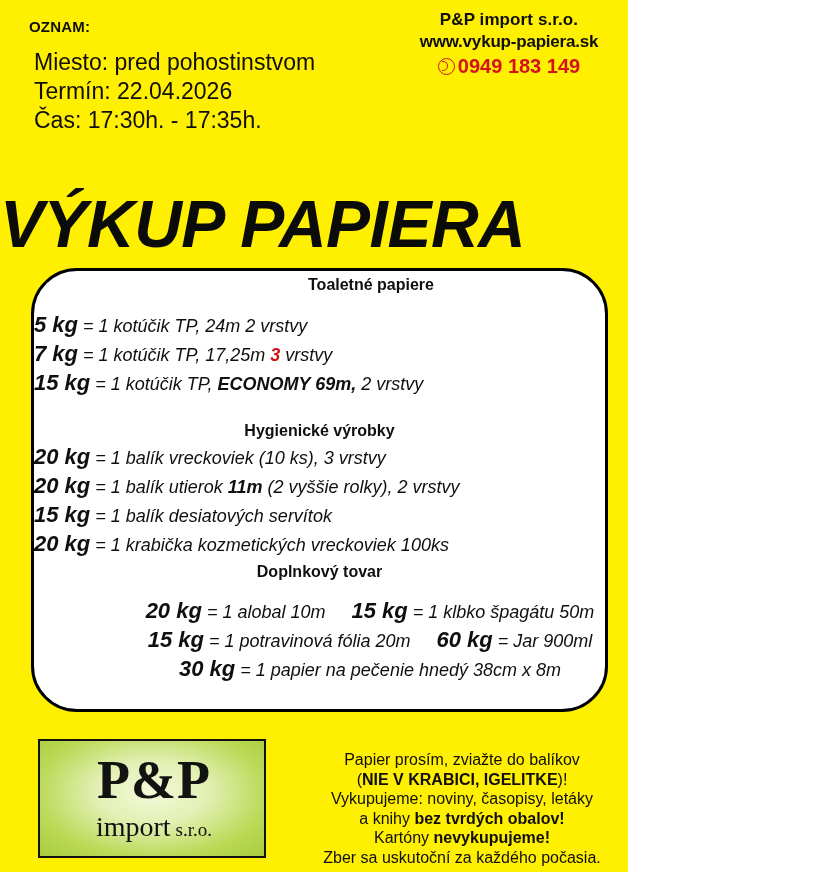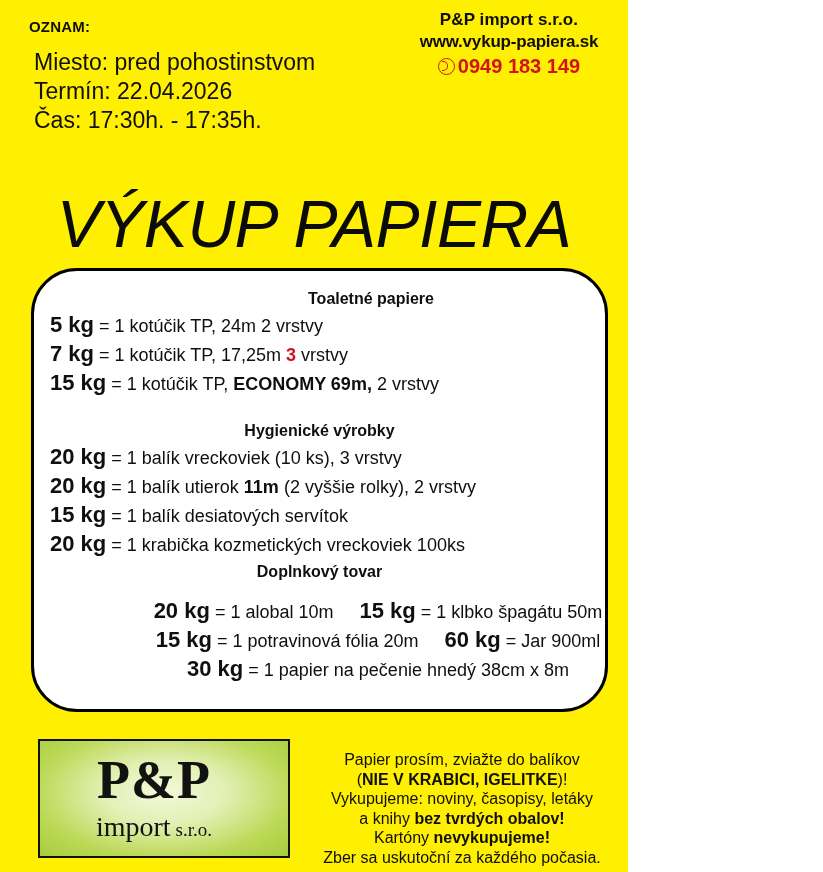--- a/index.html
+++ b/index.html
@@ -93,23 +93,22 @@
     border: 1.8px solid #d3131b;
     border-left: none;
     border-radius: 0 7px 7px 0;
   }
 
   
   #title {
     position: absolute;
     left: 0; top: 186px;
     width: 628px;
-    text-align: center;
     font-size: 66px;
-    font-weight: normal;
+    font-weight: bold;
     font-style: italic;
     letter-spacing: -.5px;
     color: #0b0b09;
     white-space: nowrap;
   }
 
   
   #panel {
     position: absolute;
     left: 31px; top: 268px;
@@ -125,42 +124,42 @@
     font-size: 16px;
     font-weight: bold;
     color: #100f0d;
     line-height: 19px;
   }
   .rate-line {
     color: #100f0d;
     font-size: 18px;
     line-height: 27px;
     white-space: nowrap;
-    padding-left: 16px;
+    font-style: italic;
   }
   .rate-line .kg {
     font-size: 22px;
     font-weight: bold;
   }
   .rate-line .b { font-weight: bold; }
   .rate-line .red { color: #d3131b; font-weight: bold; }
   .rate-line .gap { display:inline-block; width:26px; }
 
-  #sec-toilet { position:absolute; left:0; top:18px; width:674px; }
+  #sec-toilet { position:absolute; left:0; top:4px; width:674px; }
   #list-toilet { position:absolute; left:0; top:40px; width:571px; }
   #sec-hygiene { position:absolute; left:0; top:150px; width:571px; }
   #list-hygiene { position:absolute; left:0; top:172px; width:571px; }
   #sec-extra { position:absolute; left:0; top:291px; width:571px; }
   #list-extra { position:absolute; left:0; top:326px; width:672px;text-align:center; }
 
   
   #logo {
     position: absolute;
     left: 38px; top: 739px;
-    width: 252px;
+    width: 228px;
     height: 119px;
     border: 2px solid #111111;
     box-sizing: border-box;
     background: radial-gradient(ellipse at 50% 45%, #f2f9d9 0%, #e2f0b4 35%, #bcd957 72%, #a8cc3c 100%);
     padding-left: 33px;
   }
   #logo-pp {
     position: absolute;
     left: 0; top: 8px;
     width: 228px;

